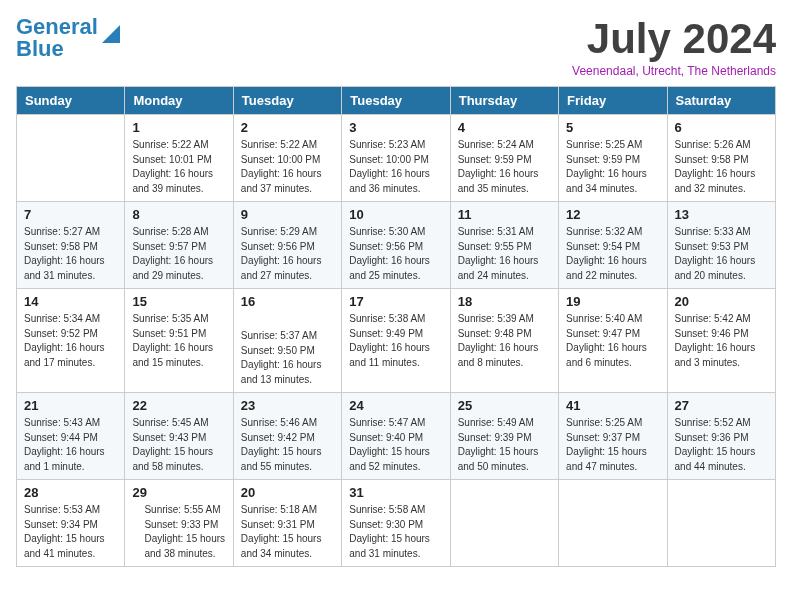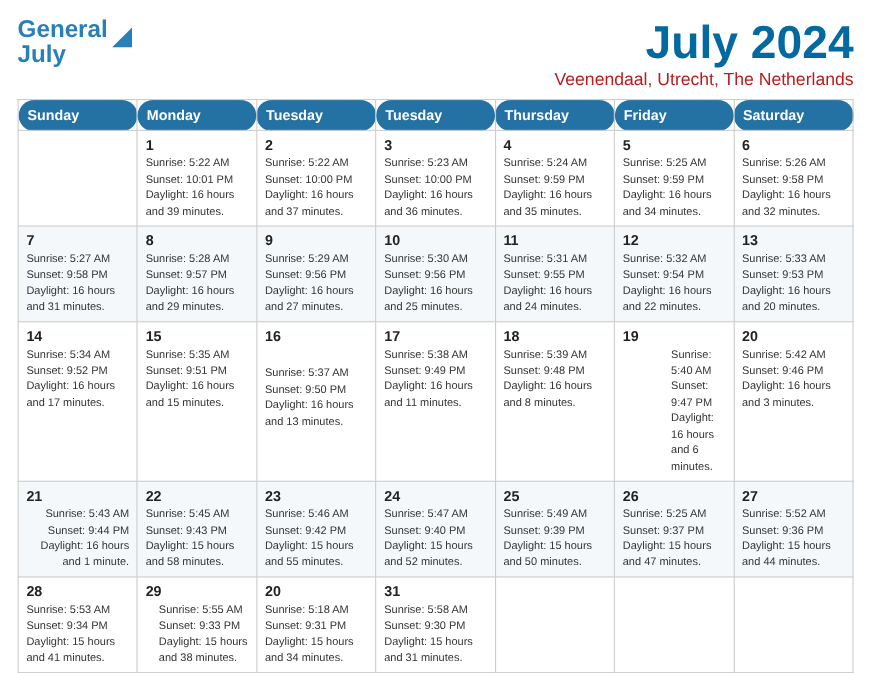--- a/index.html
+++ b/index.html
@@ -29,26 +29,26 @@
     }
     .logo-text span {
       color: #2980b9;
     }
     .title-block {
       text-align: right;
     }
     .month-title {
       font-size: 42px;
       font-weight: bold;
-      color: #0369a1;
+      color: #404040;
       line-height: 1.1;
     }
     .subtitle {
-      font-size: 16px;
-      color: #b91c1c;
+      font-size: 12px;
+      color: #a21caf;
       margin-top: 2px;
     }
     .calendar {
       width: 100%;
       border-collapse: collapse;
       font-size: 11px;
     }
     .calendar th {
       background: #2471a3;
       color: #fff;
@@ -74,30 +74,30 @@
     .day-info {
       color: #333;
       font-size: 10px;
       line-height: 1.45;
     }
     .empty-cell {
       background: #f9f9f9;
     }
     tr:nth-child(odd) td { background: #fff; }
     tr:nth-child(even) td { background: #f5f8fa; }
-    thead tr th { background: #2471a3 !important; border-radius: 14px; }
+    thead tr th { background: #2471a3 !important; }
   </style>
 </head>
 <body>
 
 <div class="header">
   <div class="logo">
     <div style="display:flex;align-items:center;">
       <span class="logo-text">
-        <span>General</span><br><span style="color:#2980b9;">July</span>
+        <span>General</span><br><span style="color:#2980b9;">Blue</span>
       </span>
       <svg width="22" height="22" viewBox="0 0 22 22" style="margin-left:2px;margin-top:-8px;">
         <polygon points="2,20 20,2 20,20" fill="#2980b9"></polygon>
       </svg>
     </div>
   </div>
   <div class="title-block">
     <div class="month-title">July 2024</div>
     <div class="subtitle">Veenendaal, Utrecht, The Netherlands</div>
   </div>
@@ -243,37 +243,37 @@
         </td>
         <td>
           <div class="day-number">18</div>
           <div class="day-info" style="white-space: pre-line;">Sunrise: 5:39 AM
 Sunset: 9:48 PM
 Daylight: 16 hours
 and 8 minutes.</div>
         </td>
         <td>
           <div class="day-number">19</div>
-          <div class="day-info" style="white-space: pre-line; margin-left: 44px;">Sunrise: 5:40 AM
+          <div class="day-info" style="white-space: pre-line;">Sunrise: 5:40 AM
 Sunset: 9:47 PM
 Daylight: 16 hours
 and 6 minutes.</div>
         </td>
         <td>
           <div class="day-number">20</div>
           <div class="day-info" style="white-space: pre-line;">Sunrise: 5:42 AM
 Sunset: 9:46 PM
 Daylight: 16 hours
 and 3 minutes.</div>
         </td>
       </tr>
       <tr>
         <td>
           <div class="day-number">21</div>
-          <div class="day-info" style="white-space: pre-line; text-align: right;">Sunrise: 5:43 AM
+          <div class="day-info" style="white-space: pre-line;">Sunrise: 5:43 AM
 Sunset: 9:44 PM
 Daylight: 16 hours
 and 1 minute.</div>
         </td>
         <td>
           <div class="day-number">22</div>
           <div class="day-info" style="white-space: pre-line;">Sunrise: 5:45 AM
 Sunset: 9:43 PM
 Daylight: 15 hours
 and 58 minutes.</div>
@@ -293,21 +293,21 @@
 and 52 minutes.</div>
         </td>
         <td>
           <div class="day-number">25</div>
           <div class="day-info" style="white-space: pre-line;">Sunrise: 5:49 AM
 Sunset: 9:39 PM
 Daylight: 15 hours
 and 50 minutes.</div>
         </td>
         <td>
-          <div class="day-number">26</div>
+          <div class="day-number">41</div>
           <div class="day-info" style="white-space: pre-line;">Sunrise: 5:25 AM
 Sunset: 9:37 PM
 Daylight: 15 hours
 and 47 minutes.</div>
         </td>
         <td>
           <div class="day-number">27</div>
           <div class="day-info" style="white-space: pre-line;">Sunrise: 5:52 AM
 Sunset: 9:36 PM
 Daylight: 15 hours

